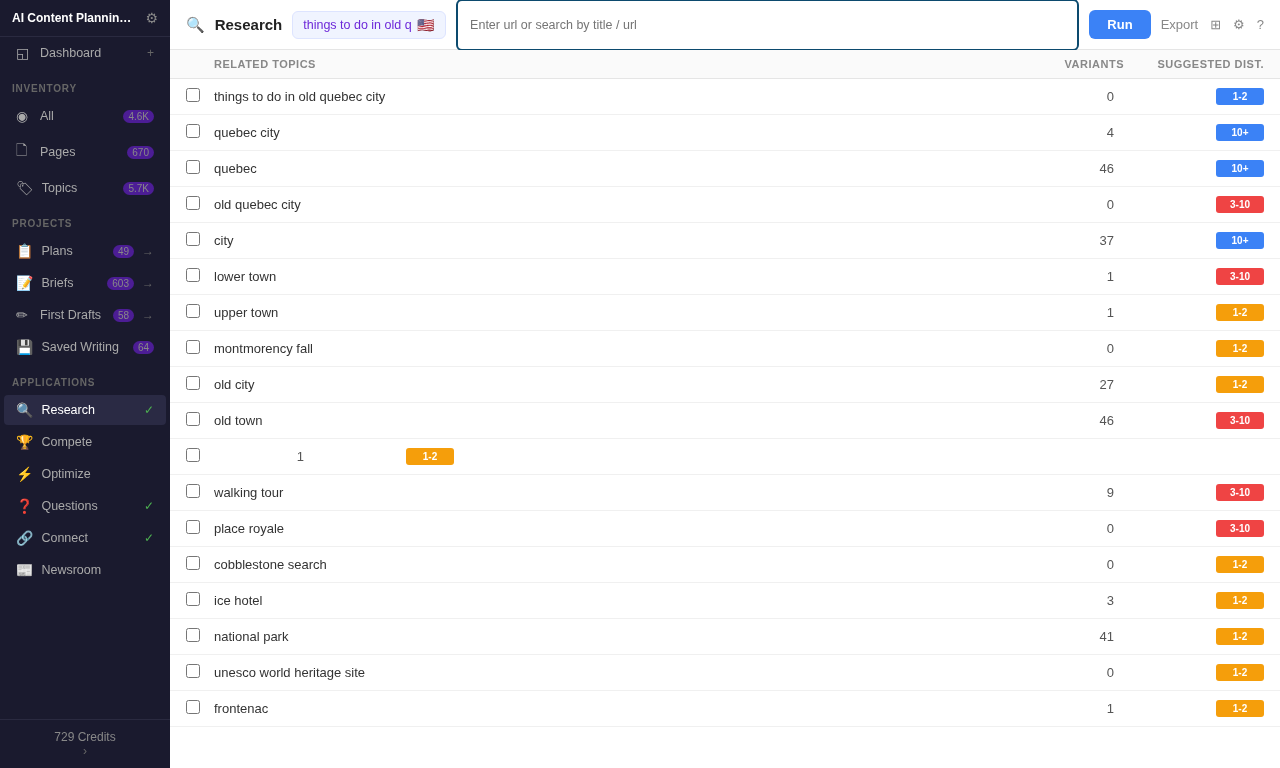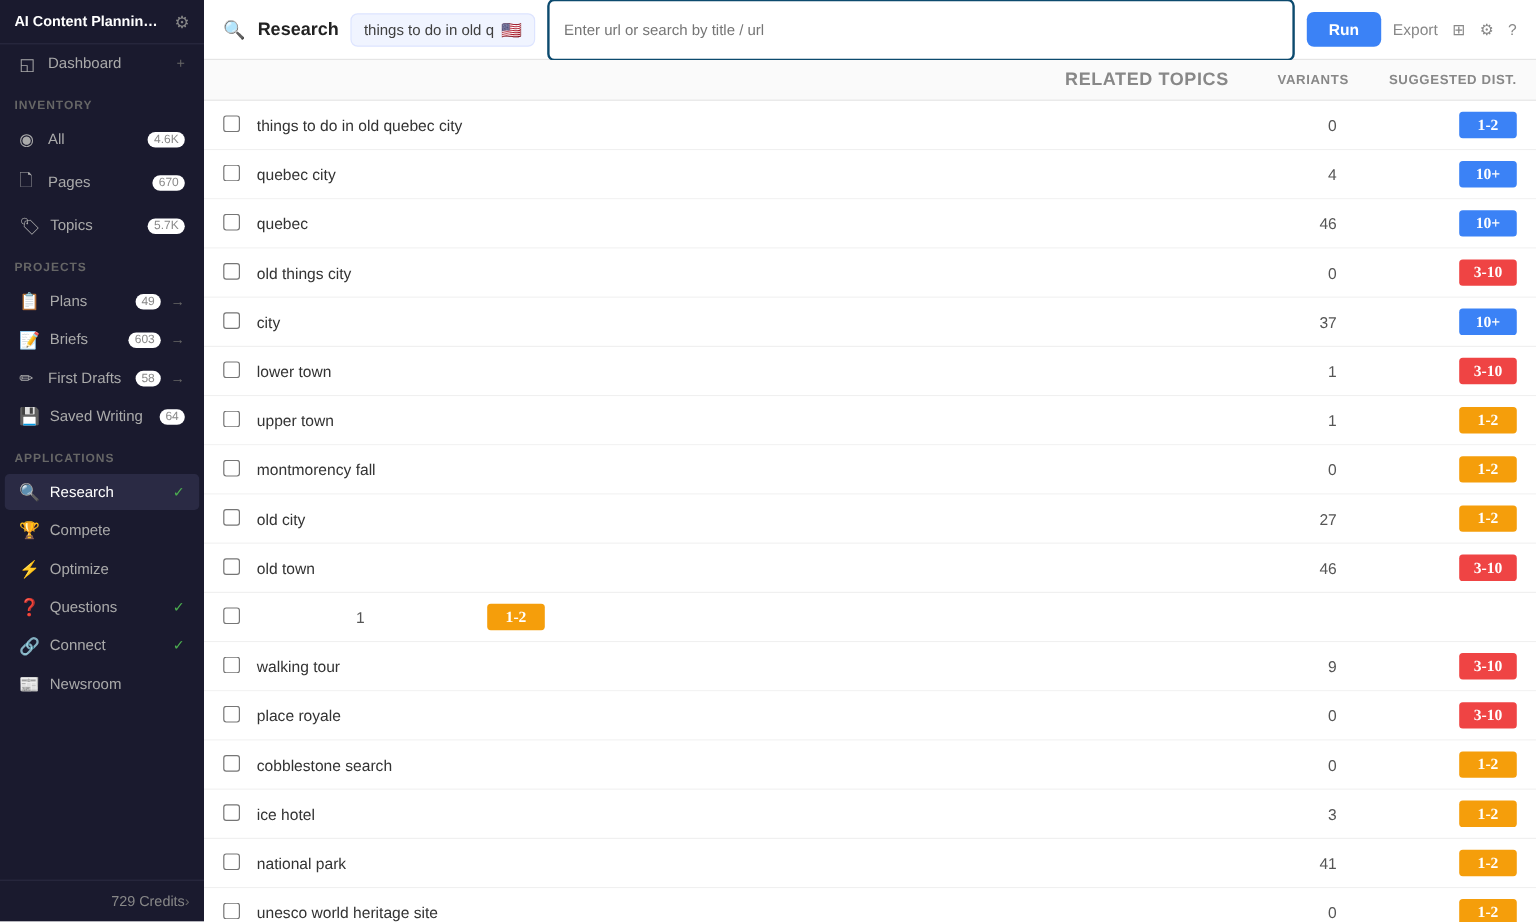--- a/index.html
+++ b/index.html
@@ -52,35 +52,36 @@
       border-radius: 4px;
       margin: 1px 4px;
       gap: 8px;
     }
     .sidebar-item.active { background: #2a2a44; color: #fff; }
     .sidebar-item .item-icon { font-size: 14px; min-width: 16px; }
     .sidebar-item .item-label { flex: 1; }
     .sidebar-item .item-badge {
       font-size: 10px;
       color: #888;
-      background: #ffffff;
+      background: #4c1d95;
       padding: 1px 5px;
       border-radius: 10px;
     }
     .sidebar-item .item-arrow { font-size: 12px; color: #666; }
     .sidebar-item .item-check { color: #4caf50; font-size: 12px; }
 
     .sidebar-footer {
       margin-top: auto;
       border-top: 1px solid #2a2a40;
       padding: 10px 12px;
       display: flex;
       align-items: center;
-      justify-content: flex-end;
+      justify-content: space-between;
       cursor: pointer;
+      flex-direction: column;
     }
     .sidebar-footer-text { color: #888; font-size: 12px; }
     .sidebar-footer-arrow { color: #666; font-size: 12px; }
 
     
     #main {
       flex: 1;
       display: flex;
       flex-direction: column;
       background: #fff;
@@ -102,21 +103,21 @@
       font-weight: 600;
       font-size: 15px;
       color: #222;
     }
     .topbar-query {
       background: #f0f4ff;
       border: 1px solid #dde4ff;
       border-radius: 6px;
       padding: 5px 10px;
       font-size: 12.5px;
-      color: #404040;
+      color: #6d28d9;
       display: flex;
       align-items: center;
       gap: 6px;
     }
     .flag-icon { font-size: 14px; }
     .topbar-url-input {
       flex: 1;
       border: 2px solid #0c4a6e;
       border-radius: 6px;
       padding: 17px 12px;
@@ -145,21 +146,21 @@
     .topbar-right span { cursor: pointer; }
 
     
     .table-header {
       display: flex;
       align-items: center;
       padding: 8px 16px;
       border-bottom: 1px solid #e5e5e5;
       background: #fafafa;
     }
-    .col-topic { flex: 1; font-size: 15px; font-weight: 700; color: #888; text-transform: uppercase; letter-spacing: 0.5px; text-align: right; }
+    .col-topic { flex: 1; font-size: 11px; font-weight: 700; color: #888; text-transform: uppercase; letter-spacing: 0.5px; }
     .col-variants { width: 100px; text-align: right; font-size: 11px; font-weight: 700; color: #888; text-transform: uppercase; letter-spacing: 0.5px; }
     .col-suggested { width: 140px; text-align: right; font-size: 11px; font-weight: 700; color: #888; text-transform: uppercase; letter-spacing: 0.5px; }
 
     .table-body { flex: 1; overflow-y: auto; }
 
     .table-row {
       display: flex;
       align-items: center;
       padding: 9px 16px;
       border-bottom: 1px solid #f0f0f0;
@@ -168,27 +169,26 @@
 
     .row-checkbox { width: 18px; margin-right: 10px; }
     .row-label { flex: 1; font-size: 13px; color: #333; }
     .row-variants { width: 100px; text-align: right; font-size: 13px; color: #555; padding-right: 10px; }
     .row-dist { width: 140px; display: flex; justify-content: flex-end; }
 
     .dist-badge {
       display: inline-flex;
       align-items: center;
       justify-content: center;
-      font-size: 13px;
+      font-size: 10px;
       font-weight: 700;
       color: #fff;
       border-radius: 3px;
       padding: 3px 8px;
       min-width: 48px;
-      font-family: Liberation Serif, serif;
     }
     .dist-yellow { background: #f59e0b; }
     .dist-green { background: #ef4444; }
     .dist-blue { background: #3b82f6; }
 
     input[type="checkbox"] { accent-color: #3b82f6; width: 14px; height: 14px; }
   </style>
 </head>
 <body>
 
@@ -338,21 +338,21 @@
     <div class="row-label">quebec</div>
     <div class="row-variants">46</div>
     <div class="row-dist">
       <span class="dist-badge dist-blue">10+</span>
     </div>
   </div>
       <div class="table-row">
     <div class="row-checkbox">
       <input type="checkbox" style="">
     </div>
-    <div class="row-label">old things city</div>
+    <div class="row-label">old quebec city</div>
     <div class="row-variants">0</div>
     <div class="row-dist">
       <span class="dist-badge dist-green">3-10</span>
     </div>
   </div>
       <div class="table-row">
     <div class="row-checkbox">
       <input type="checkbox" style="">
     </div>
     <div class="row-label">city</div>

